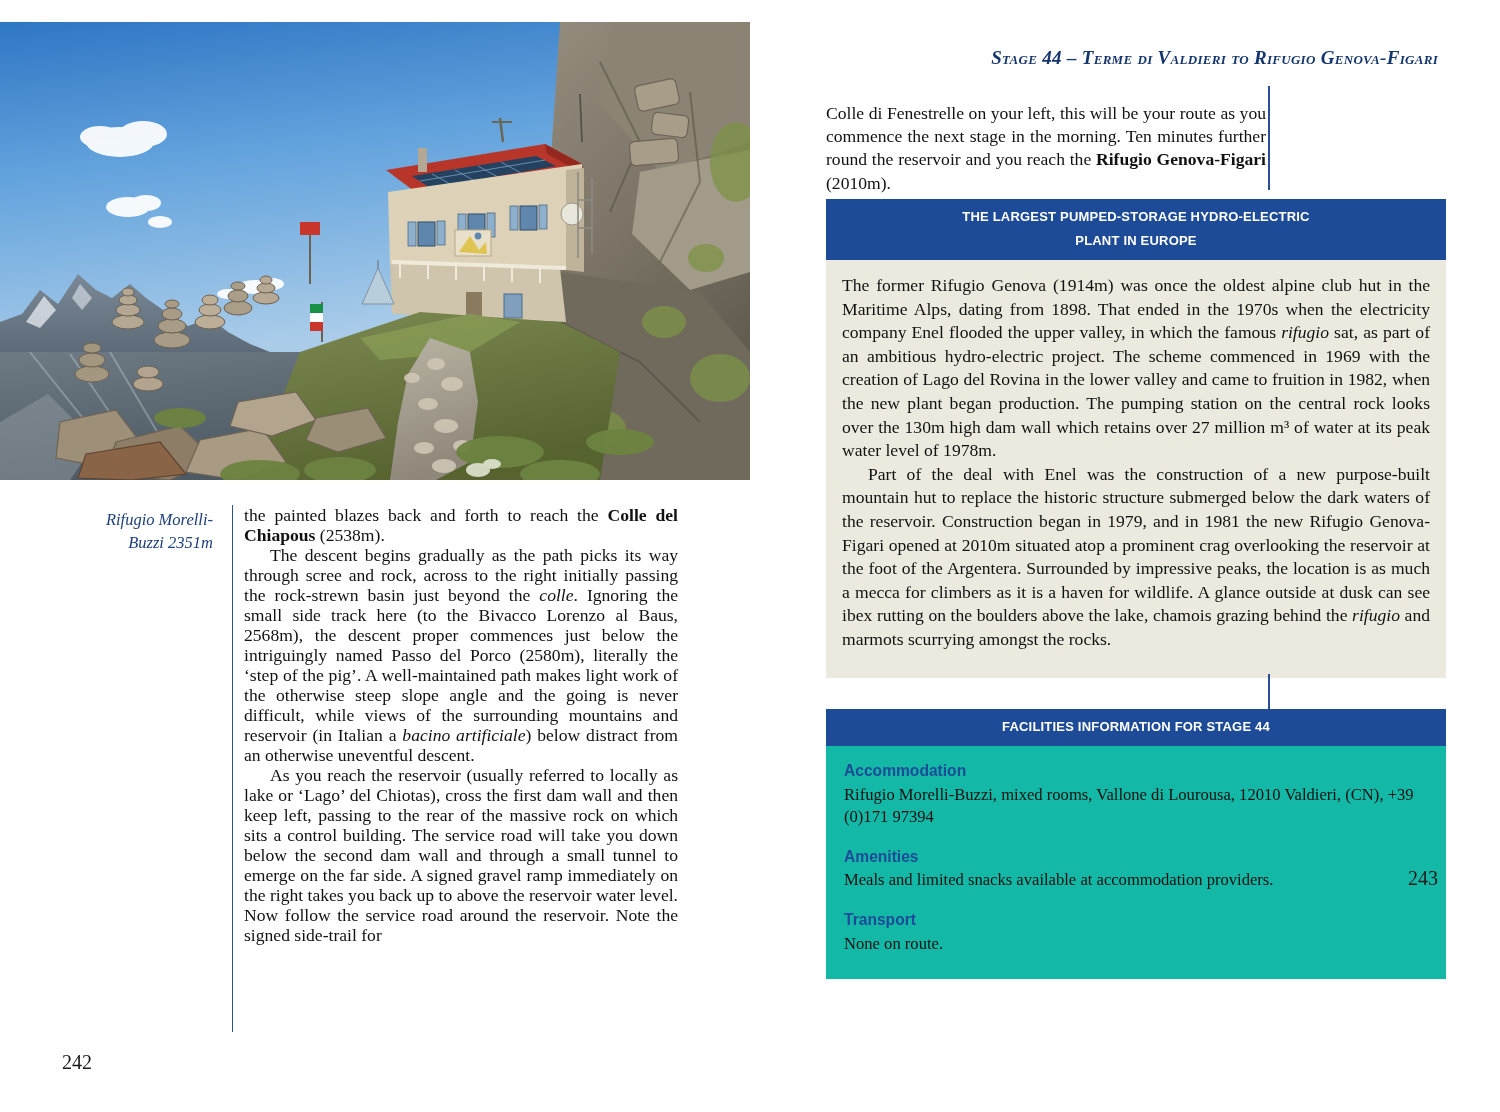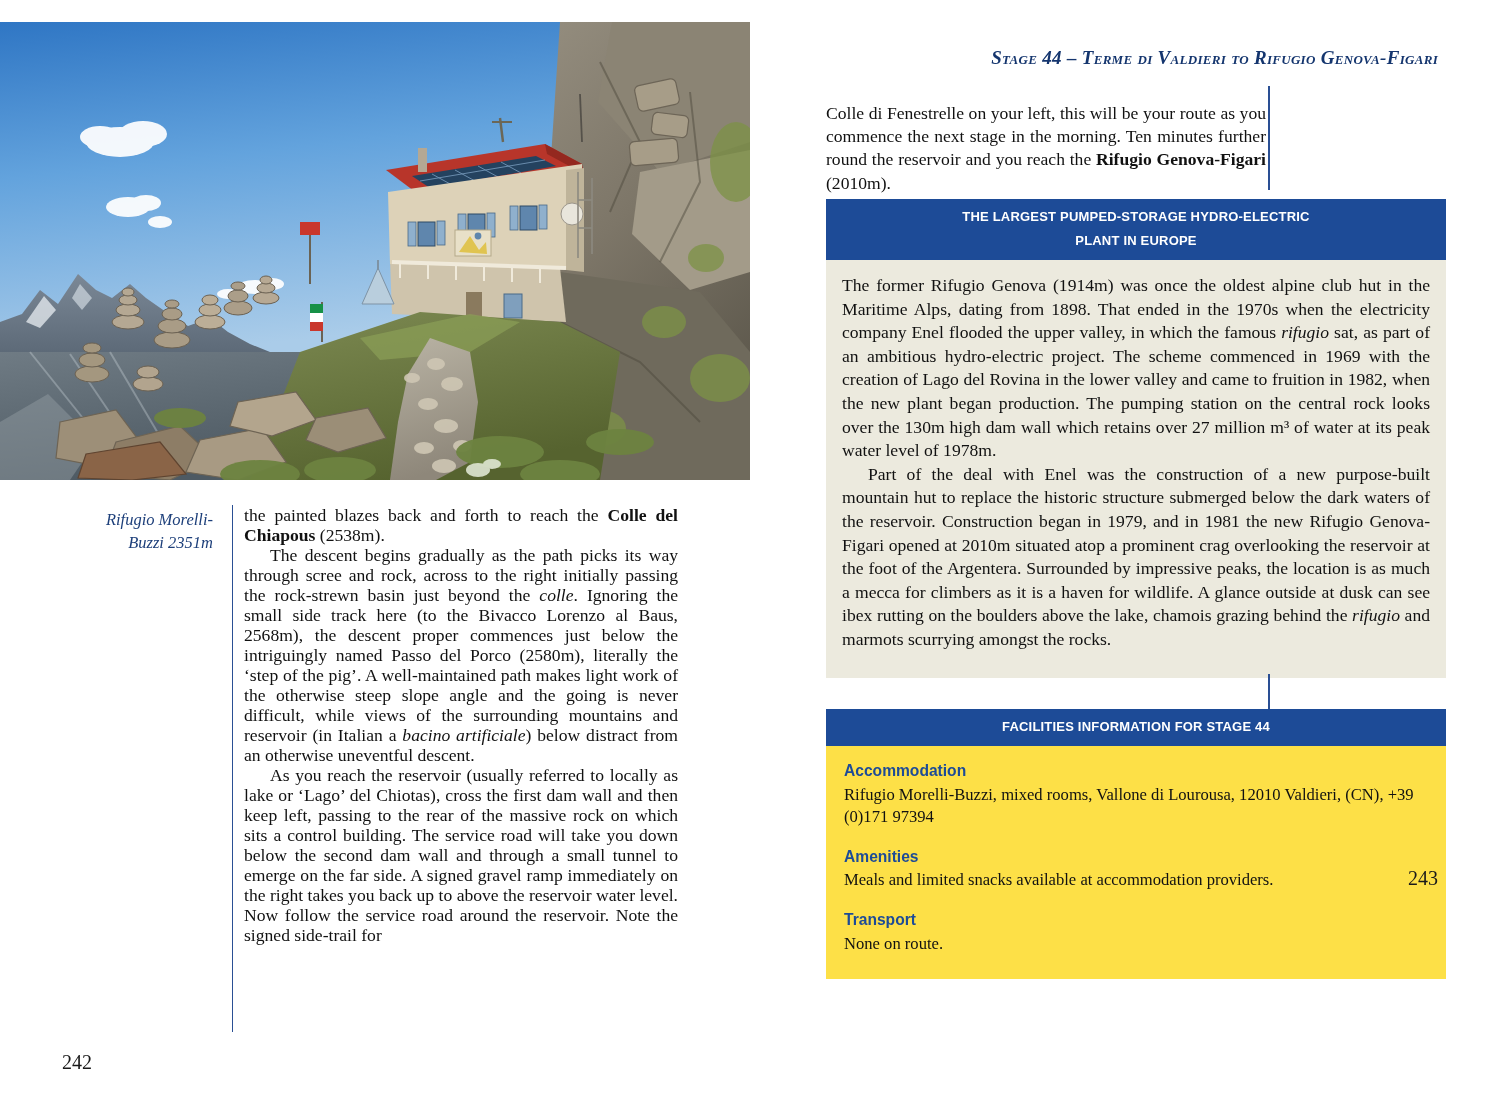--- a/index.html
+++ b/index.html
@@ -158,21 +158,21 @@
   .feature-body p.indent { text-indent: 26px; }
   .feature-body i { font-style: italic; }
 
   
   .facilities-box {
     position: absolute;
     left: 76px; top: 709px;
     width: 620px;
   }
   .facilities-body {
-    background: #fde047;
+    background: #14b8a6;
     padding: 14px 18px 24px 18px;
     box-sizing: border-box;
     font-family: "Liberation Serif", serif;
     font-size: 16.6px;
     line-height: 22.6px;
     color: #111;
   }
   .fac-h {
     font-family: "Liberation Sans", sans-serif;
     font-weight: bold;

